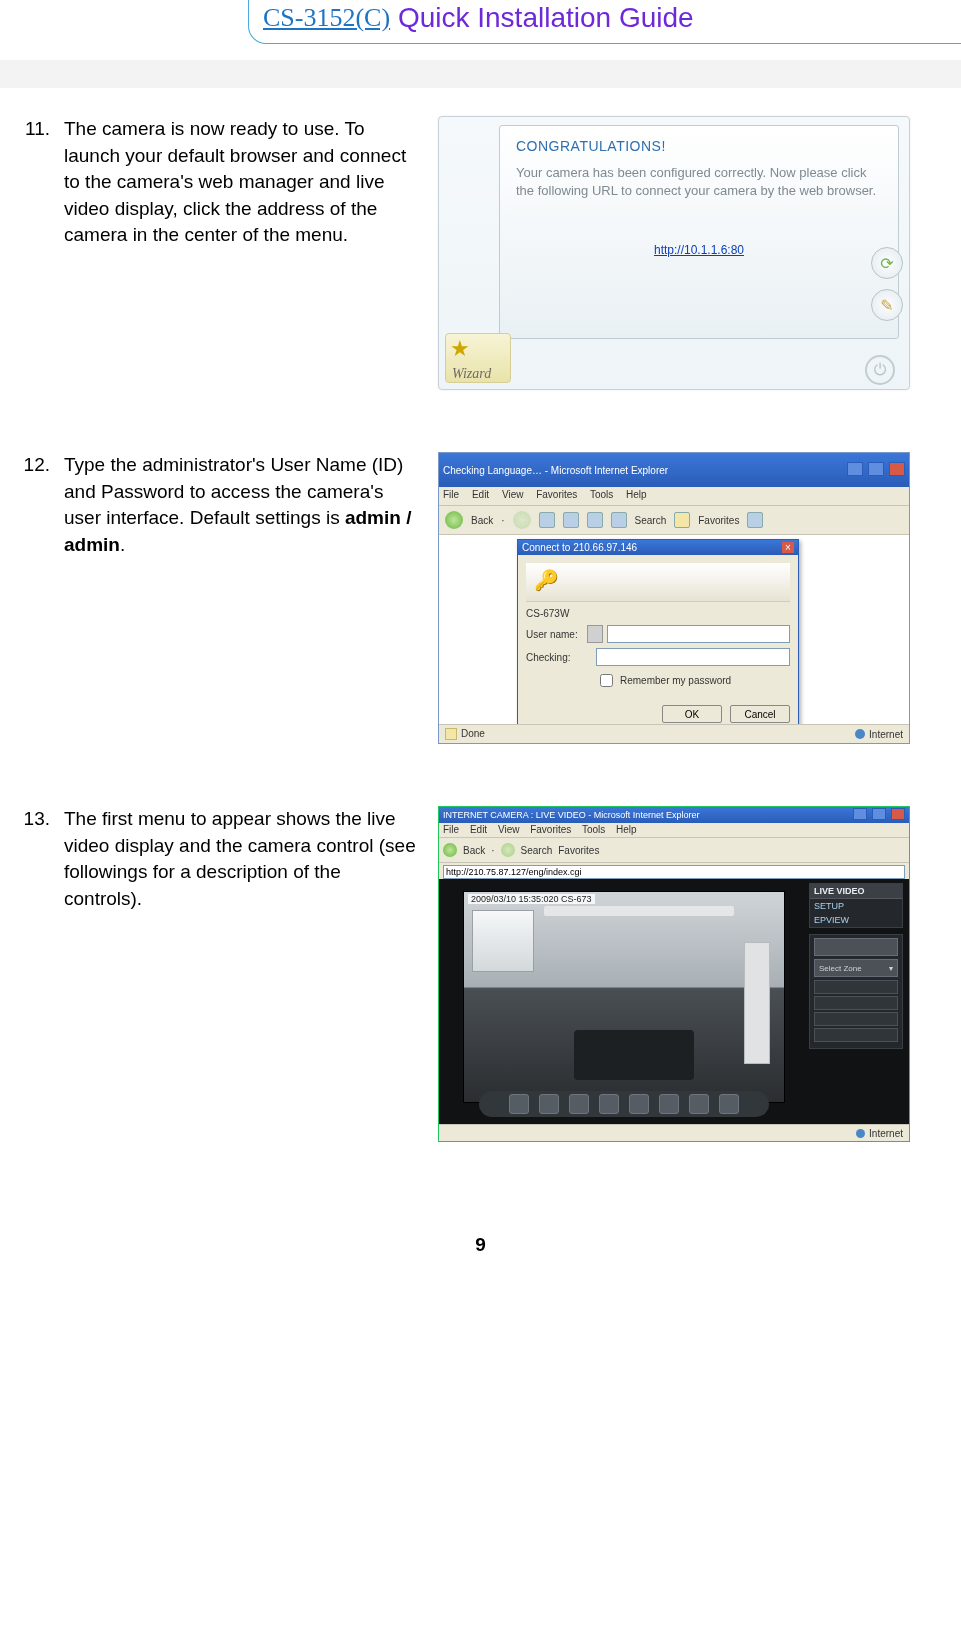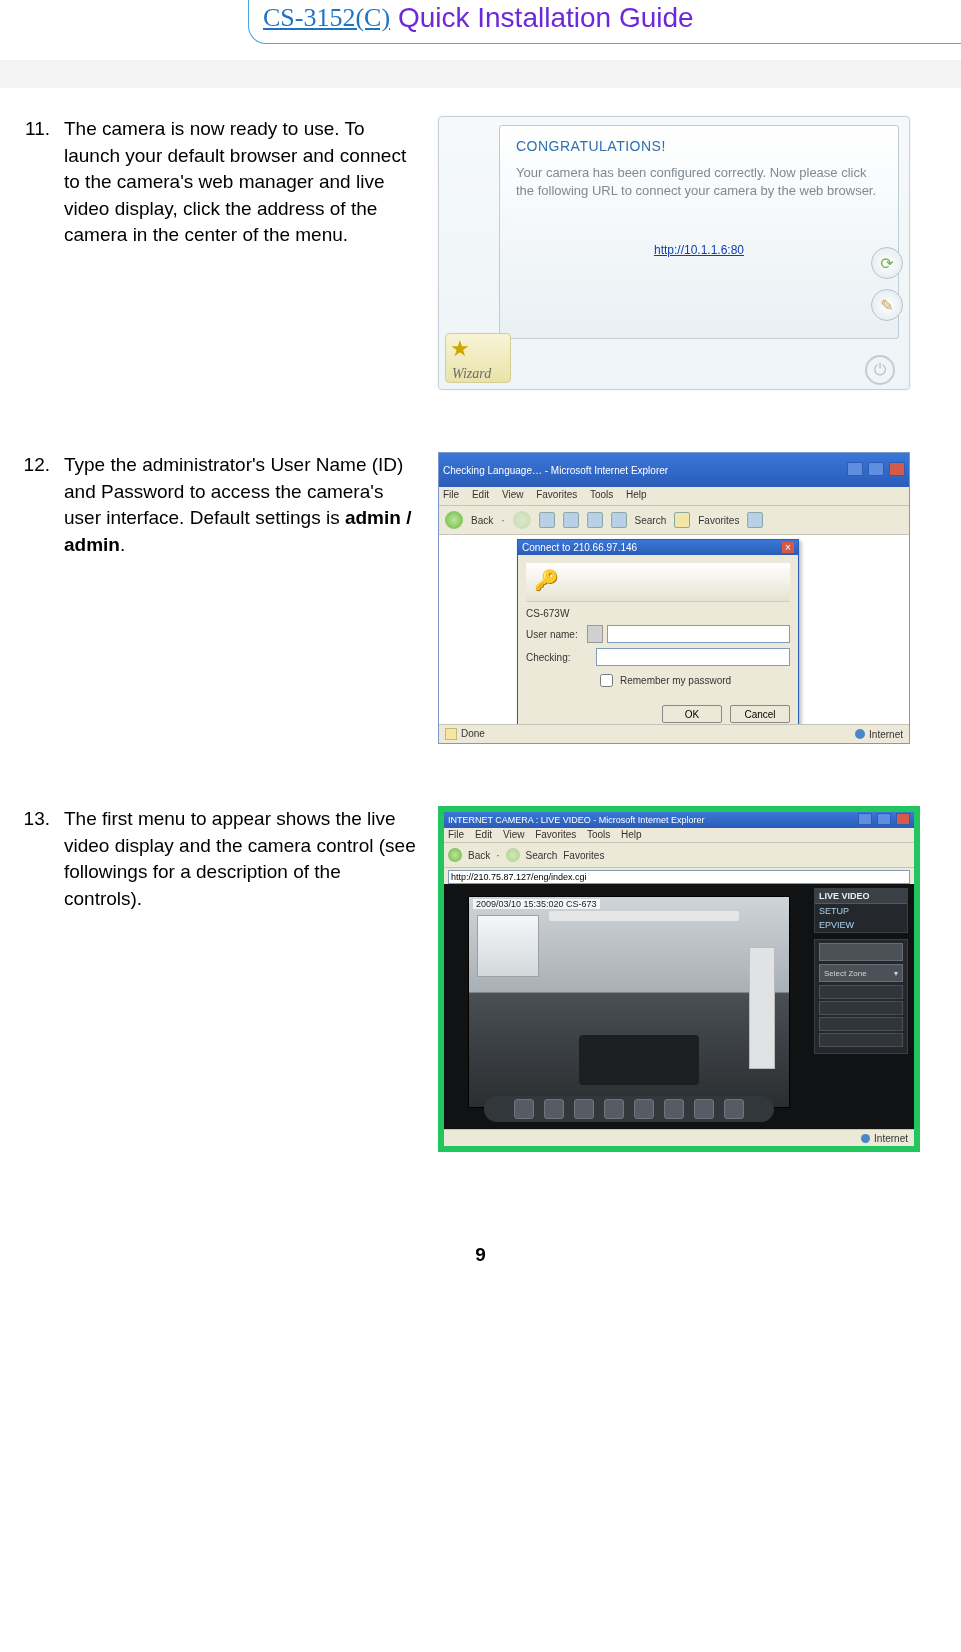--- a/index.html
+++ b/index.html
@@ -182,21 +182,21 @@
   .fig12 .dialog .row input{flex:1;height:14px;border:1px solid #7f9db9;}
   .fig12 .dialog .avatar{width:16px;height:16px;background:#d0d0d0;border:1px solid #999;margin-right:4px;}
   .fig12 .dialog .chk{margin-left:70px;display:flex;align-items:center;gap:4px;}
   .fig12 .dialog .btns{display:flex;justify-content:flex-end;gap:8px;margin-top:15px;}
   .fig12 .dialog .btns button{width:60px;height:18px;font-size:10px;background:#ece9d8;border:1px solid #888;border-radius:2px;}
   .fig12 .status{position:absolute;left:0;right:0;bottom:0;height:18px;background:#ece9d8;border-top:1px solid #c9c5b6;display:flex;justify-content:space-between;align-items:center;padding:0 6px;color:#333;}
   .fig12 .status .net{display:flex;align-items:center;gap:4px;}
   .fig12 .status .globe{width:10px;height:10px;border-radius:50%;background:#4a87c7;}
   
   .fig13{
-    width:470px;height:334px;background:#404040;border:6px solid #22c55e;position:relative;
+    width:470px;height:334px;background:#404040;border:1px solid #22c55e;position:relative;
     font-family:Tahoma,sans-serif;font-size:10px;
   }
   .fig13 .titlebar{height:16px;background:linear-gradient(#3b77d8,#2a5cb8);color:#fff;display:flex;align-items:center;padding:0 4px;justify-content:space-between;}
   .fig13 .winbtns span{display:inline-block;width:12px;height:10px;background:#5f8de0;margin-left:2px;border:1px solid #2a5cb8;}
   .fig13 .winbtns span:last-child{background:#d65a47;}
   .fig13 .menubar{background:#ece9d8;padding:1px 4px;height:12px;border-bottom:1px solid #c9c5b6;color:#333;}
   .fig13 .menubar span{margin-right:8px;}
   .fig13 .toolbar{background:#ece9d8;height:24px;border-bottom:1px solid #c9c5b6;display:flex;align-items:center;gap:6px;padding:0 4px;color:#333;}
   .fig13 .toolbar .ball{width:14px;height:14px;border-radius:50%;background:radial-gradient(#bfe59b,#67b63d);}
   .fig13 .addr{background:#ece9d8;height:18px;border-bottom:1px solid #c9c5b6;display:flex;align-items:center;padding:0 4px;gap:4px;}

